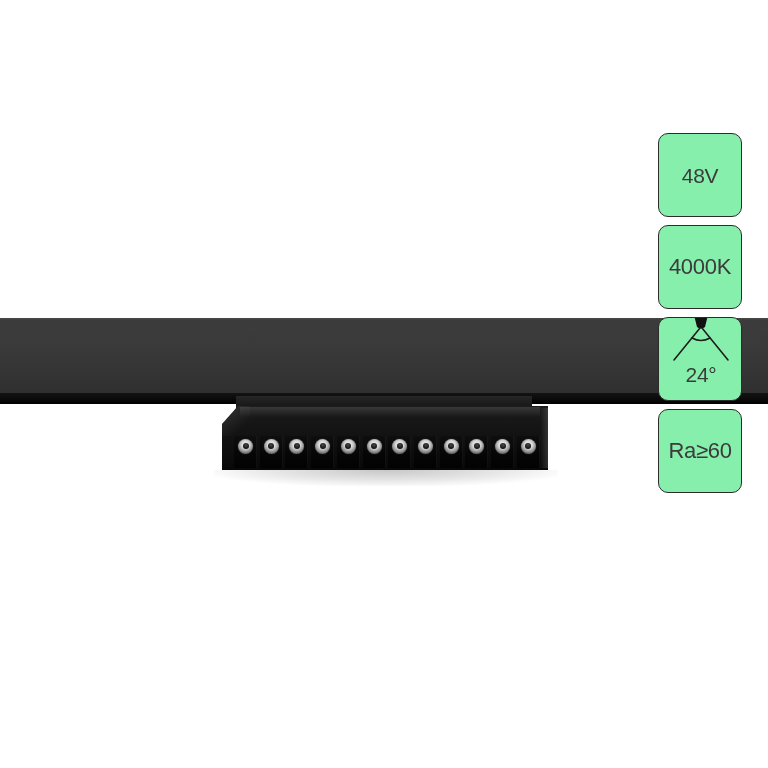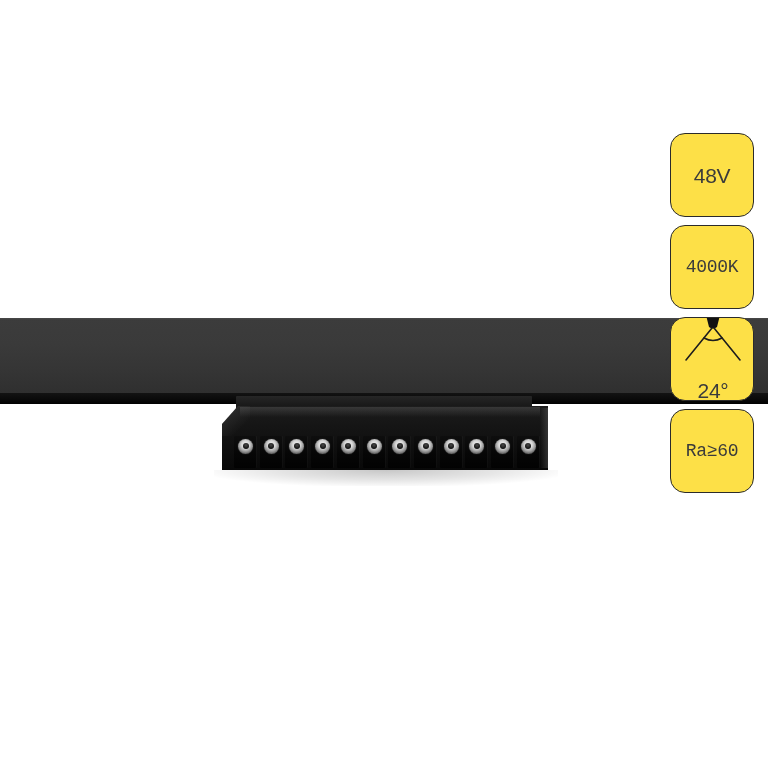--- a/index.html
+++ b/index.html
@@ -201,60 +201,58 @@
     display: flex;
     flex-direction: column;
     gap: 8px;
     z-index: 20;
   }
   .badge {
     position: relative;
     box-sizing: border-box;
     width: 84px;
     height: 84px;
-    background: #fde047;
+    background: #86efac;
     border: 1.5px solid #2b2b2b;
-    border-radius: 15px;
+    border-radius: 10px;
     display: flex;
     flex-direction: column;
     justify-content: center;
     align-items: center;
-    margin-left: 12px;
   }
   .badge-text {
     font-family: "Liberation Sans", sans-serif;
     font-size: 21px;
     font-weight: 400;
     color: #3b3b3b;
     letter-spacing: -0.3px;
     line-height: 1;
     white-space: nowrap;
   }
   .badge-text.small {
-    font-size: 18px;
-    font-family: Liberation Mono, monospace;
+    font-size: 22px;
   }
 
   
   .badge.beam {
     justify-content: flex-start;
     padding-top: 0;
     overflow: hidden;
   }
   .beam-icon {
     position: absolute;
     left: 0;
     top: -2px;
     width: 84px;
     height: 56px;
   }
   .badge.beam .badge-text {
     position: absolute;
     left: 0;
-    top: 62px;
+    top: 46px;
     width: 84px;
     text-align: center;
   }
 </style>
 </head>
 <body>
 
 <div id="stage">
 
   <div class="rail-group">

